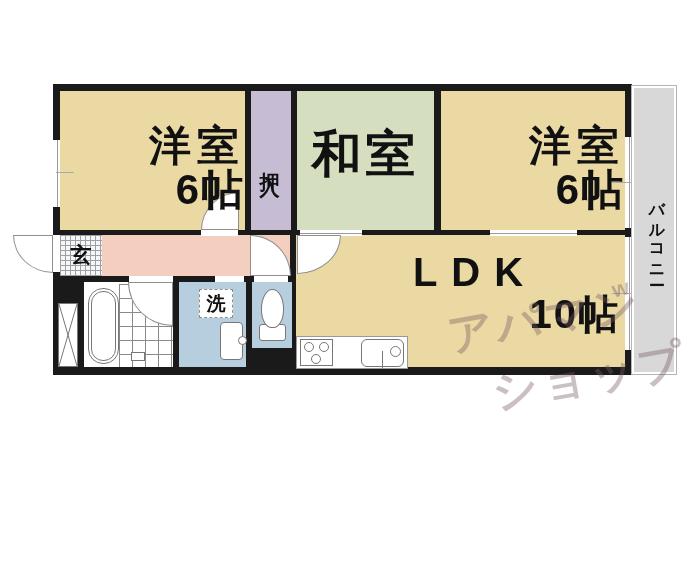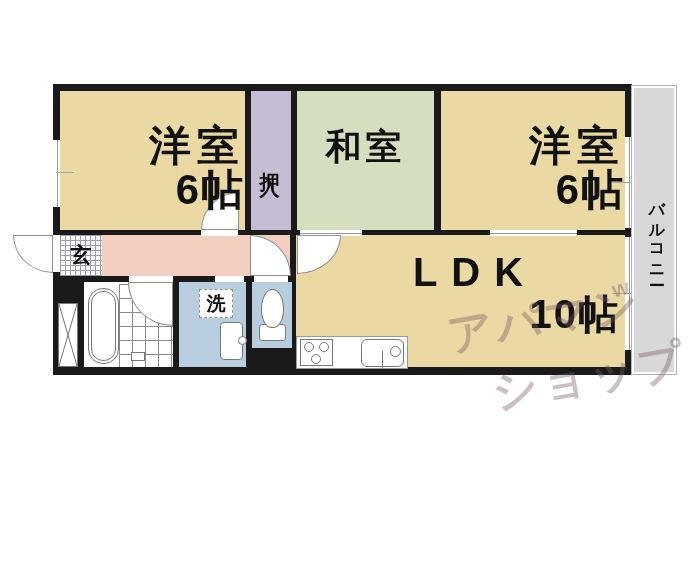--- a/index.html
+++ b/index.html
@@ -14,21 +14,21 @@
   .r-western{background:var(--western-room,#ead9a2);}
   .r-japanese{background:var(--japanese-room,#d5dfc0);}
   .r-closet{background:var(--closet,#c6bcd4);}
   .r-corridor{background:var(--corridor,#f4cfc0);}
   .r-wet{background:var(--wet-room,#b7cede);}
   .r-white{background:#ffffff;}
 
   .rlabel{position:absolute;text-align:center;font-weight:bold;color:#111;line-height:1.04;}
   .big{font-size:42px;letter-spacing:6px;text-align:right;}
   .big .sz{letter-spacing:2px;}
-  .mid{font-size:36px;letter-spacing:4px;}
+  .mid{font-size:50px;letter-spacing:4px;}
   .mid .sz{letter-spacing:1px;}
   .ldk-t{font-size:40px;letter-spacing:14px;}
   .ldk-t .sz{letter-spacing:2px;text-align:right;}
 
   .vtext{writing-mode:vertical-rl;text-orientation:upright;font-weight:bold;color:#111;
          position:absolute;text-align:center;}
 
   
   .checker{background-color:#f6f6f6;
     background-image:linear-gradient(#9aa0a6 1px,transparent 1px),

